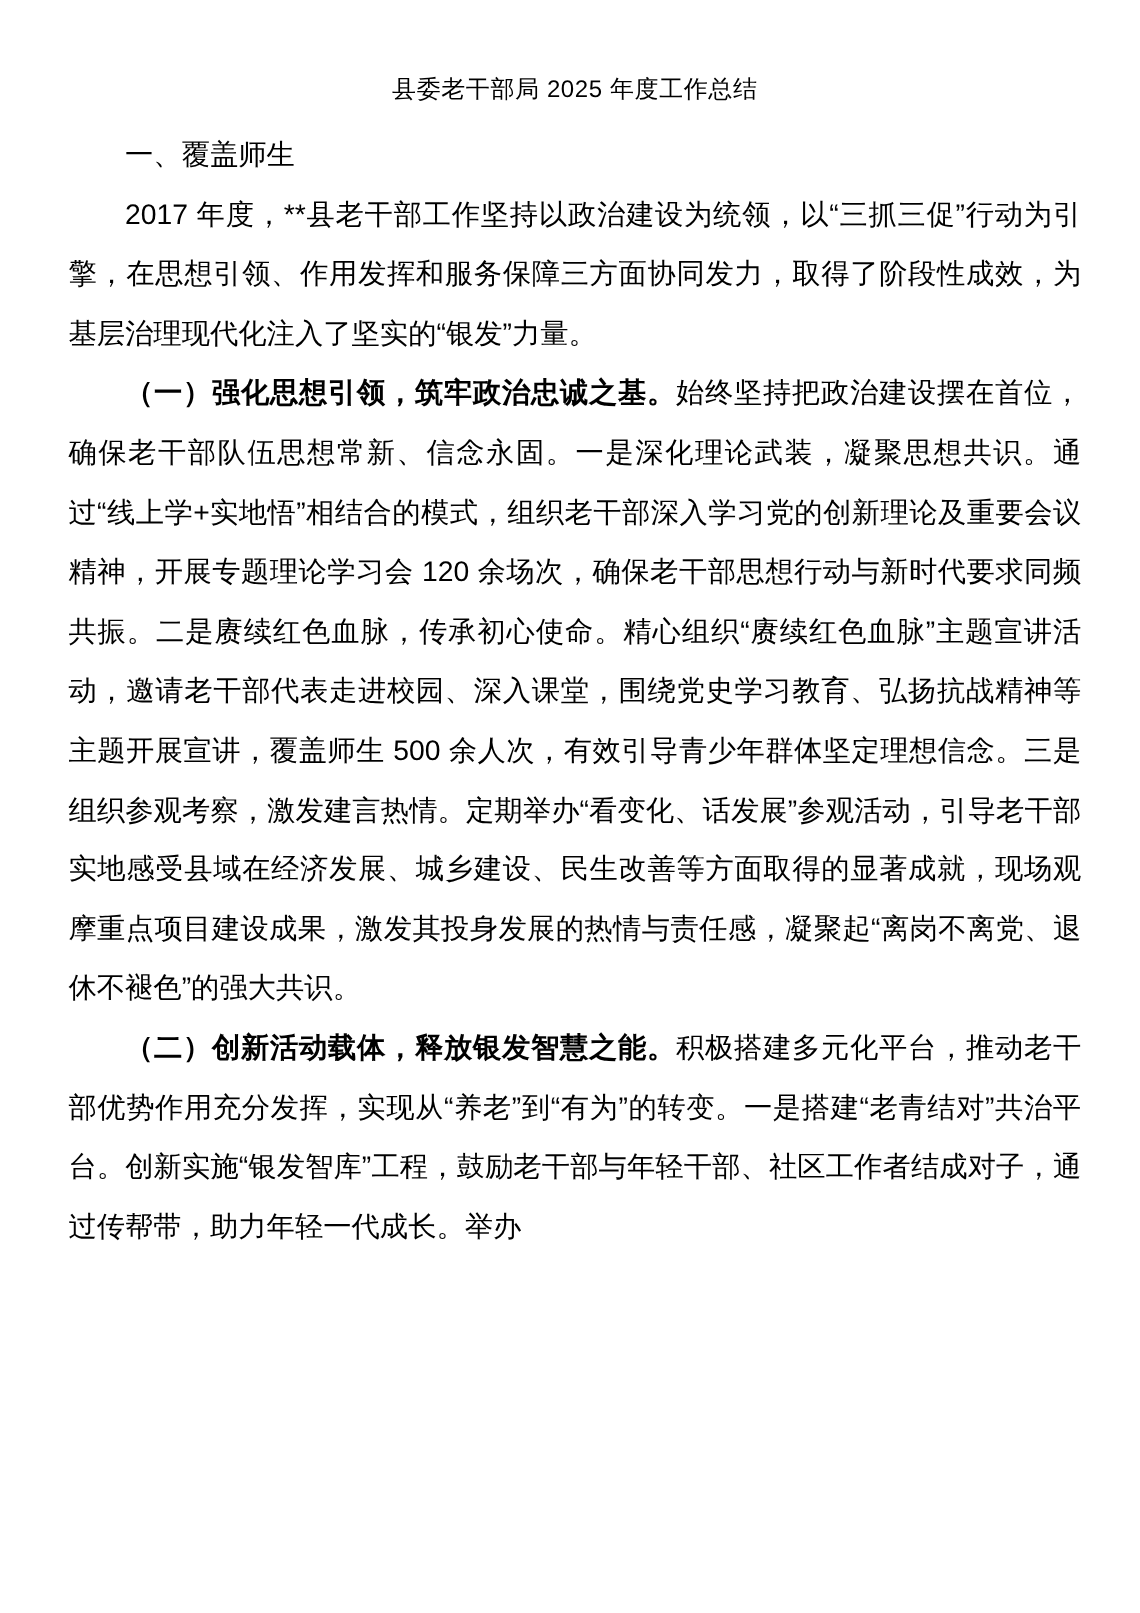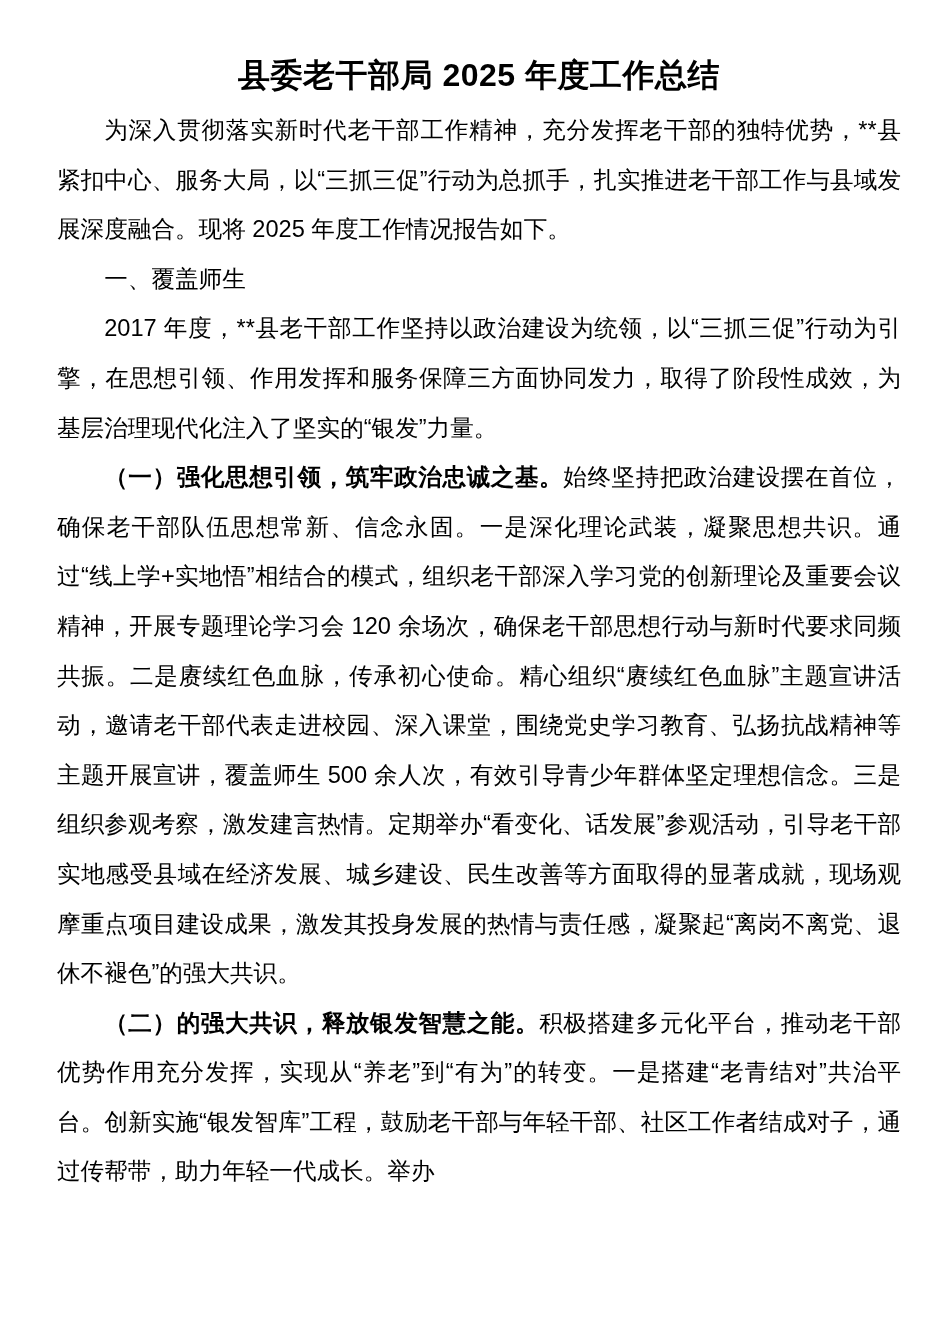--- a/index.html
+++ b/index.html
@@ -20,22 +20,22 @@
     box-sizing: border-box;
     overflow: hidden;
   }
   .doc-body {
     position: absolute;
     left: 57px;
     top: 52px;
     width: 844px;
   }
   .doc-title {
-    font-size: 32px;
-    font-weight: bold;
+    font-size: 20px;
+    font-weight: normal;
     text-align: center;
     line-height: 46px;
     letter-spacing: 0.5px;
     margin: 0 0 8px 0;
     white-space: nowrap;
   }
   .para {
     font-size: 23.6px;
     line-height: 49.6px;
     text-align: justify;
@@ -55,24 +55,23 @@
   .para + .para { margin-top: 0; }
 </style>
 </head>
 <body>
 
 <div class="page">
   <div class="doc-body">
 
     <h1 class="doc-title">县委老干部局 2025 年度工作总结</h1>
 
-    <p class="para indent">为深入贯彻落实新时代老干部工作精神，充分发挥老干部的独特优势，**县紧扣中心、服务大局，以“三抓三促”行动为总抓手，扎实推进老干部工作与县域发展深度融合。现将 2025 年度工作情况报告如下。</p>
 
     <p class="para indent">一、覆盖师生</p>
 
     <p class="para indent">2017 年度，**县老干部工作坚持以政治建设为统领，以“三抓三促”行动为引擎，在思想引领、作用发挥和服务保障三方面协同发力，取得了阶段性成效，为基层治理现代化注入了坚实的“银发”力量。</p>
 
     <p class="para indent"><span class="bold">（一）强化思想引领，筑牢政治忠诚之基。</span><span>始终坚持把政治建设摆在首位，确保老干部队伍思想常新、信念永固。一是深化理论武装，凝聚思想共识。通过“线上学+实地悟”相结合的模式，组织老干部深入学习党的创新理论及重要会议精神，开展专题理论学习会 120 余场次，确保老干部思想行动与新时代要求同频共振。二是赓续红色血脉，传承初心使命。精心组织“赓续红色血脉”主题宣讲活动，邀请老干部代表走进校园、深入课堂，围绕党史学习教育、弘扬抗战精神等主题开展宣讲，覆盖师生 500 余人次，有效引导青少年群体坚定理想信念。三是组织参观考察，激发建言热情。定期举办“看变化、话发展”参观活动，引导老干部实地感受县域在经济发展、城乡建设、民生改善等方面取得的显著成就，现场观摩重点项目建设成果，激发其投身发展的热情与责任感，凝聚起“离岗不离党、退休不褪色”的强大共识。</span></p>
 
-    <p class="para indent"><span class="bold">（二）的强大共识，释放银发智慧之能。</span><span>积极搭建多元化平台，推动老干部优势作用充分发挥，实现从“养老”到“有为”的转变。一是搭建“老青结对”共治平台。创新实施“银发智库”工程，鼓励老干部与年轻干部、社区工作者结成对子，通过传帮带，助力年轻一代成长。举办</span></p>
+    <p class="para indent"><span class="bold">（二）创新活动载体，释放银发智慧之能。</span><span>积极搭建多元化平台，推动老干部优势作用充分发挥，实现从“养老”到“有为”的转变。一是搭建“老青结对”共治平台。创新实施“银发智库”工程，鼓励老干部与年轻干部、社区工作者结成对子，通过传帮带，助力年轻一代成长。举办</span></p>
 
   </div>
 </div>
 
 </body></html>

